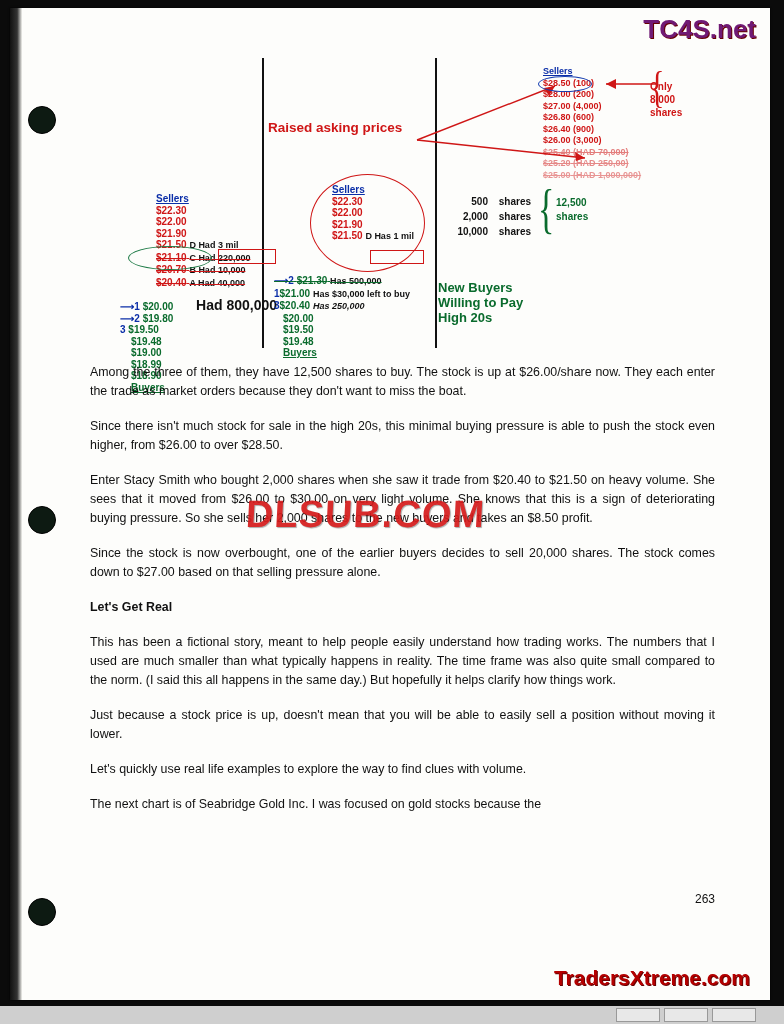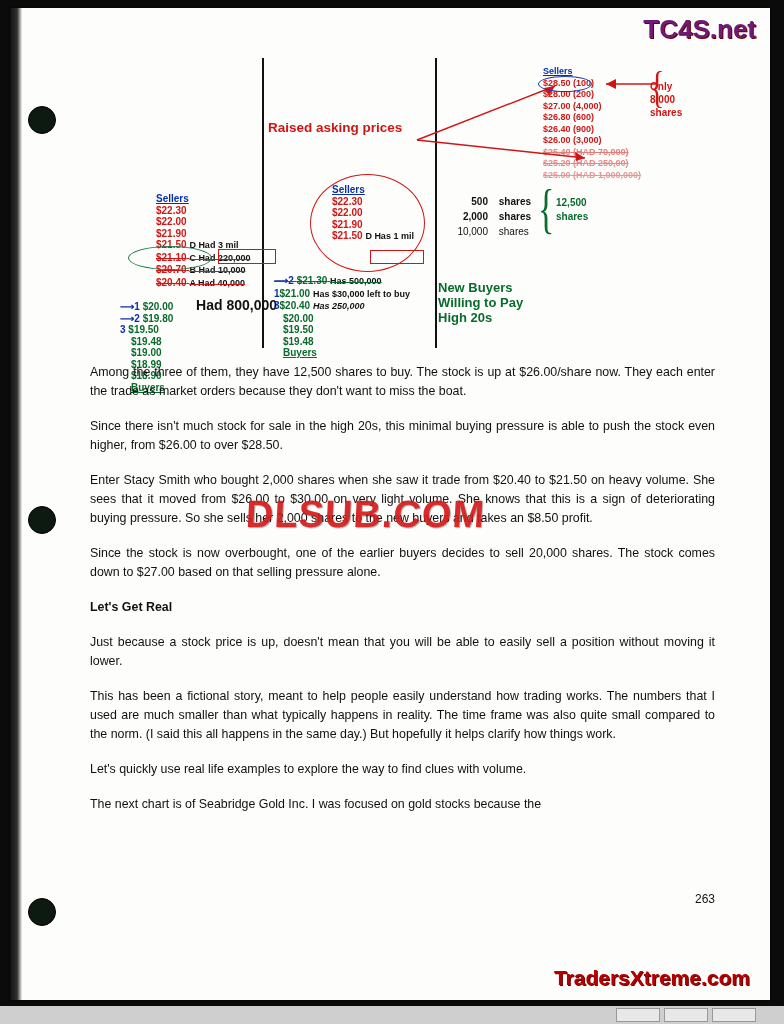--- a/index.html
+++ b/index.html
@@ -206,21 +206,21 @@
 
     <div class="list sm black" style="left:430px;top:156px;line-height:15px;">
       <div style="font-weight:bold;">
         <span style="display:inline-block;width:48px;text-align:right;">500</span>
         <span style="margin-left:8px;">shares</span>
       </div>
       <div style="font-weight:bold;">
         <span style="display:inline-block;width:48px;text-align:right;">2,000</span>
         <span style="margin-left:8px;">shares</span>
       </div>
-      <div style="font-weight:normal;">
+      <div style="font-weight:bold;">
         <span style="display:inline-block;width:48px;text-align:right;">10,000</span>
         <span style="margin-left:8px;">shares</span>
       </div>
     </div>
     <div class="brace" style="left:528px;top:152px;">{</div>
     <div class="callout green sm" style="left:546px;top:158px;line-height:14px;">
       <div>12,500</div>
       <div>shares</div>
     </div>
 
@@ -230,22 +230,22 @@
       <div>High 20s</div>
     </div>
   </div>
 
   <div class="body">
     <p>Among the three of them, they have 12,500 shares to buy.   The stock is up at $26.00/share now.  They each enter the trade as market orders because they don't want to miss the boat.</p>
     <p>Since there isn't much stock for sale in the high 20s, this minimal buying pressure is able to push the stock even higher, from $26.00 to over $28.50.</p>
     <p>Enter Stacy Smith who bought 2,000 shares when she saw it trade from $20.40 to $21.50 on heavy volume.  She sees that it moved from $26.00 to $30.00 on very light volume.   She knows that this is a sign of deteriorating buying pressure.  So she sells her 2,000 shares to the new buyers and takes an $8.50 profit.</p>
     <p>Since the stock is now overbought, one of the earlier buyers decides to sell 20,000 shares.  The stock comes down to $27.00 based on that selling pressure alone.</p>
     <h3>Let's Get Real</h3>
+    <p>This has been a fictional story, meant to help people easily understand how trading works.   The numbers that I used are much smaller than what typically happens in reality.   The time frame was also quite small compared to the norm.   (I said this all happens in the same day.)  But hopefully it helps clarify how things work.</p>
     <p>Just because a stock price is up, doesn't mean that you will be able to easily sell a position without moving it lower.</p>
-    <p>This has been a fictional story, meant to help people easily understand how trading works.   The numbers that I used are much smaller than what typically happens in reality.   The time frame was also quite small compared to the norm.   (I said this all happens in the same day.)  But hopefully it helps clarify how things work.</p>
     <p>Let's quickly use real life examples to explore the way to find clues with volume.</p>
     <p>The next chart is of Seabridge Gold Inc.  I was focused on gold stocks because the</p>
   </div>
 
   <div class="pagenum">263</div>
 
   <div class="watermark-mid">DLSUB.COM</div>
   <div class="watermark-bottom">TradersXtreme.com</div>
 </div>
 

